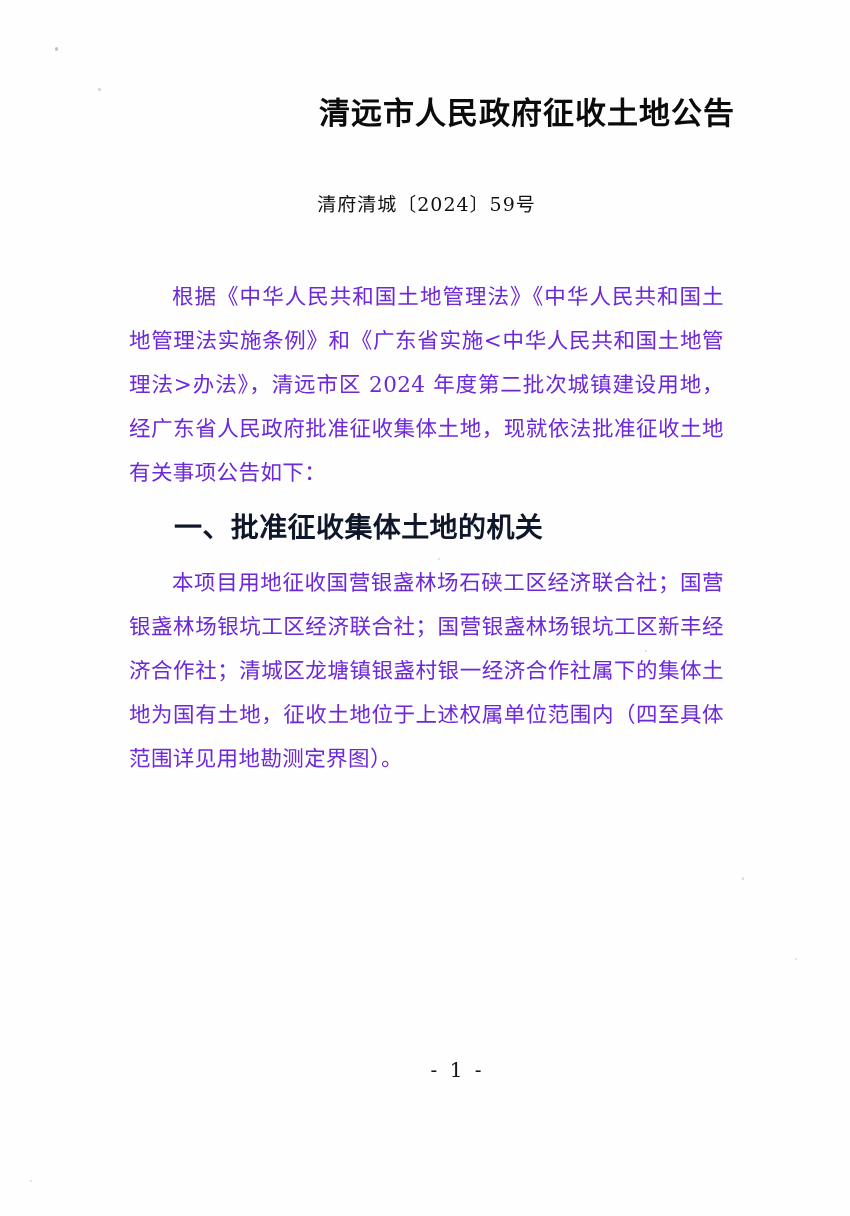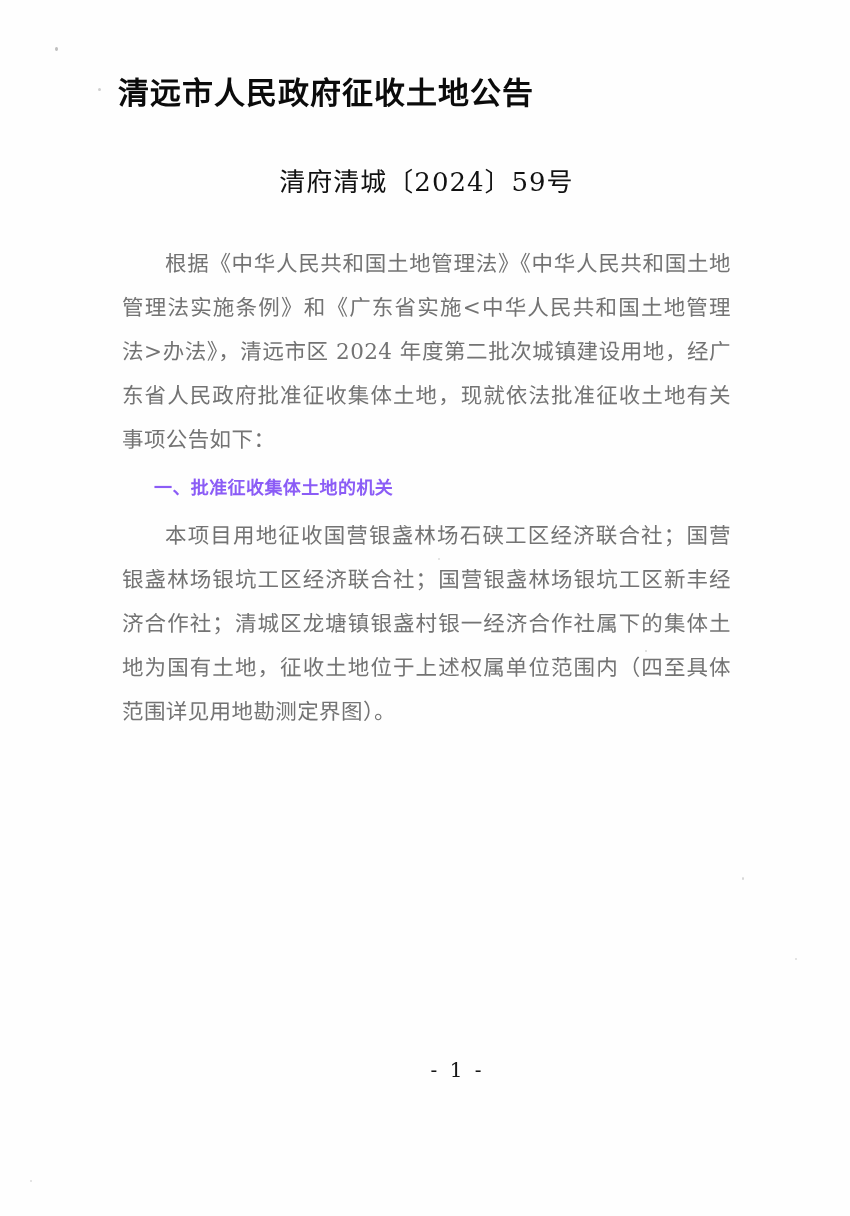--- a/index.html
+++ b/index.html
@@ -36,61 +36,61 @@
 
   .content {
     position: absolute;
     left: 118px;
     top: 0;
     width: 617px;
   }
 
   .doc-title {
     margin: 0;
-    padding-top: 68px;
-    text-align: left;
+    padding-top: 88px;
+    text-align: right;
     font-family: "DejaVu Sans", "Liberation Sans", sans-serif;
     font-weight: bold;
     font-size: 31px;
     letter-spacing: 1px;
     color: #0b0b0b;
   }
 
   .doc-number {
-    margin: 0;
+    margin: 8px;
     padding-top: 48px;
     text-align: center;
-    font-size: 26px;
+    font-size: 19px;
     letter-spacing: 1px;
     color: #111111;
   }
 
   .body-block {
     padding-top: 40px;
   }
 
   p.para {
-    margin: 4px;
+    margin: 11px;
     font-size: 21.5px;
     line-height: 44px;
     text-align: justify;
     text-justify: inter-ideograph;
     text-indent: 2em;
-    color: #737373;
+    color: #6d28d9;
     letter-spacing: 0.4px;
   }
 
   h2.section-heading {
     margin: 0;
     font-family: "DejaVu Sans", "Liberation Sans", sans-serif;
     font-weight: bold;
-    font-size: 18px;
+    font-size: 28px;
     line-height: 44px;
     text-indent: 2em;
-    color: #8b5cf6;
+    color: #0f172a;
     letter-spacing: 0.4px;
   }
 
   .page-number {
     position: absolute;
     left: 0;
     right: 0;
     top: 1058px;
     text-align: center;
     font-size: 20px;

